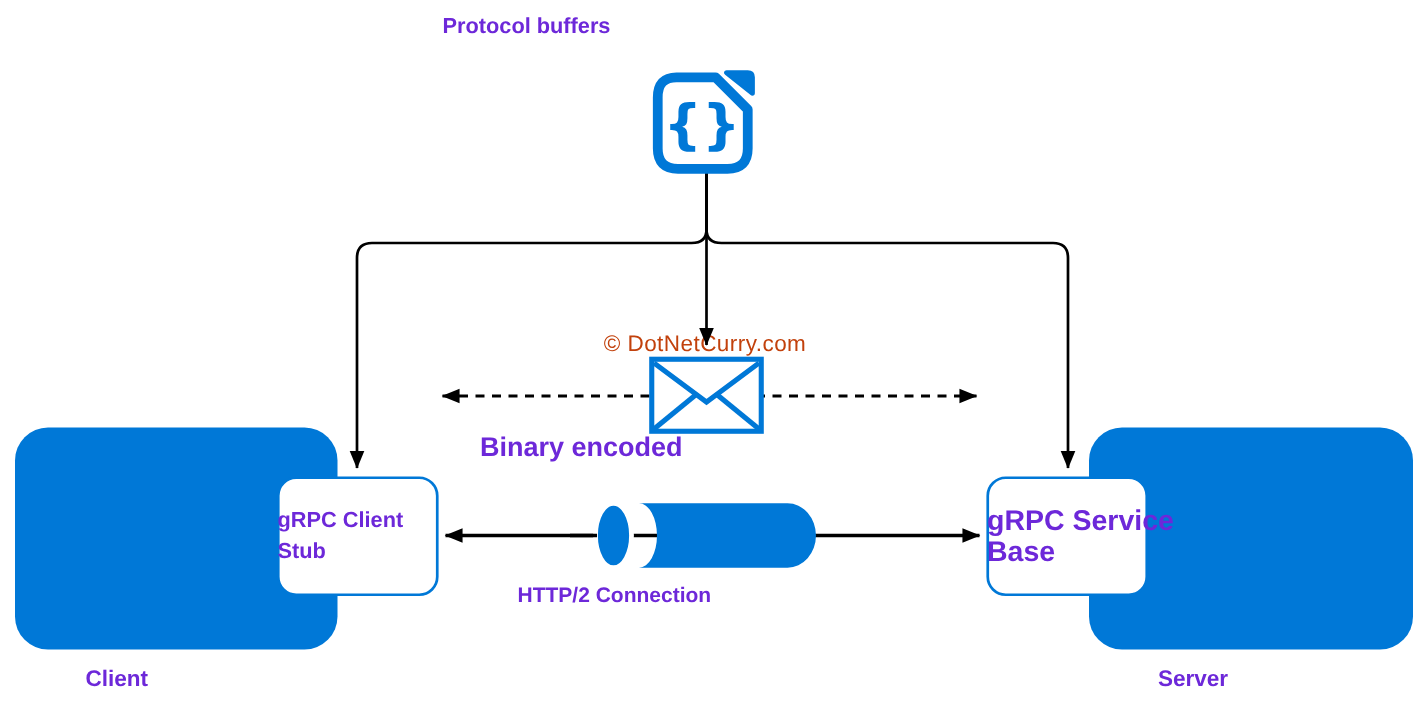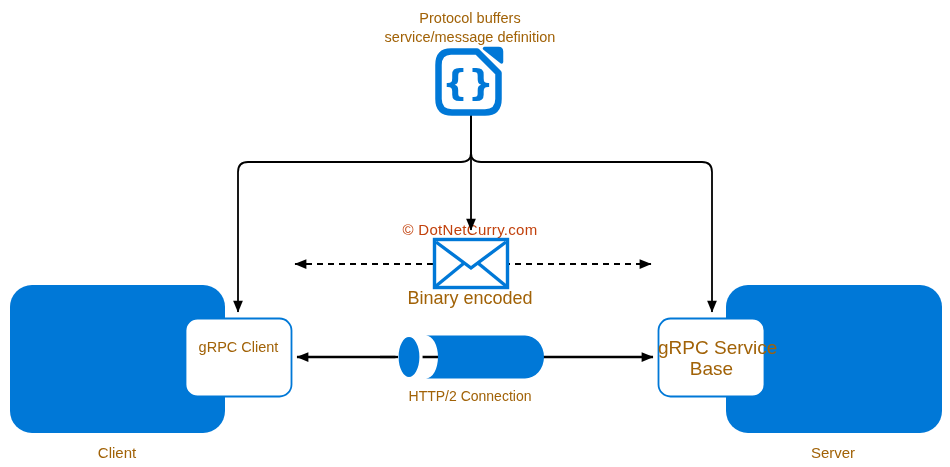--- a/index.html
+++ b/index.html
@@ -6,24 +6,24 @@
   #canvas{
     position:relative;
     width:950px;height:467px;
     background:#ffffff;
     overflow:hidden;
     font-family:"Liberation Sans","DejaVu Sans",sans-serif;
   }
   #diagram-svg{position:absolute;left:0;top:0;z-index:2;}
   .lbl{
     position:absolute;
-    text-align:center;
-    color:#a16207;
+    color:#6d28d9;
     z-index:3;
     white-space:nowrap;
+    font-weight:bold;
   }
   .lbl div{white-space:nowrap;}
   #watermark{
     position:absolute;
     left:345px;top:221px;width:250px;
     text-align:center;
     font-size:15px;
     color:#c2410c;
     z-index:1;
     letter-spacing:0.3px;
@@ -79,29 +79,29 @@
 
     <g>
       <path d="M 451 51.5 L 477 51.5 L 498.5 73 L 498.5 99 Q 498.5 112.5 485 112.5 L 452 112.5 Q 438.5 112.5 438.5 99 L 438.5 65 Q 438.5 51.5 451 51.5 Z" fill="#ffffff" stroke="#0078D7" stroke-width="6.5" stroke-linejoin="round"></path>
       <path d="M 484.5 48.5 L 498.5 48.5 Q 501.5 48.5 501.5 51.5 L 501.5 62 Z" fill="#0078D7" stroke="#0078D7" stroke-width="3.5" stroke-linejoin="round"></path>
       <text x="468" y="95" text-anchor="middle" font-family="'DejaVu Sans',sans-serif" font-size="36" font-weight="bold" fill="#0078D7">{}</text>
     </g>
   </svg>
 
   <div class="lbl" id="proto-label">
     <div>Protocol buffers</div>
-    <div>service/message definition</div>
   </div>
 
   <div class="lbl" id="binary-label">
     <div>Binary encoded</div>
   </div>
 
   <div class="lbl" id="client-stub-label">
     <div>gRPC Client</div>
+    <div>Stub</div>
   </div>
 
   <div class="lbl" id="service-base-label">
     <div>gRPC Service</div>
     <div>Base</div>
   </div>
 
   <div class="lbl" id="http2-label">HTTP/2 Connection</div>
 
   <div class="lbl" id="client-label">Client</div>

